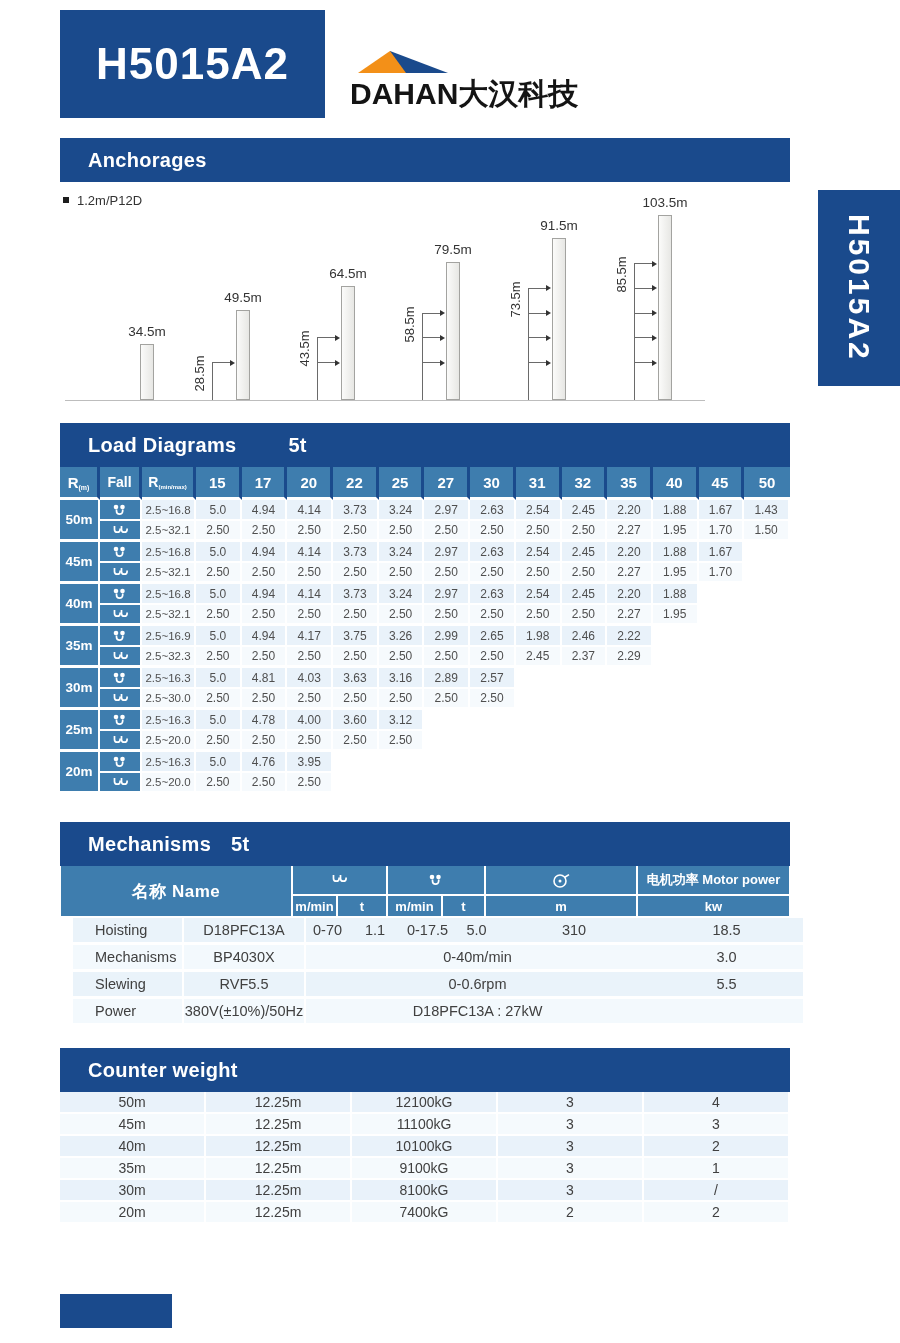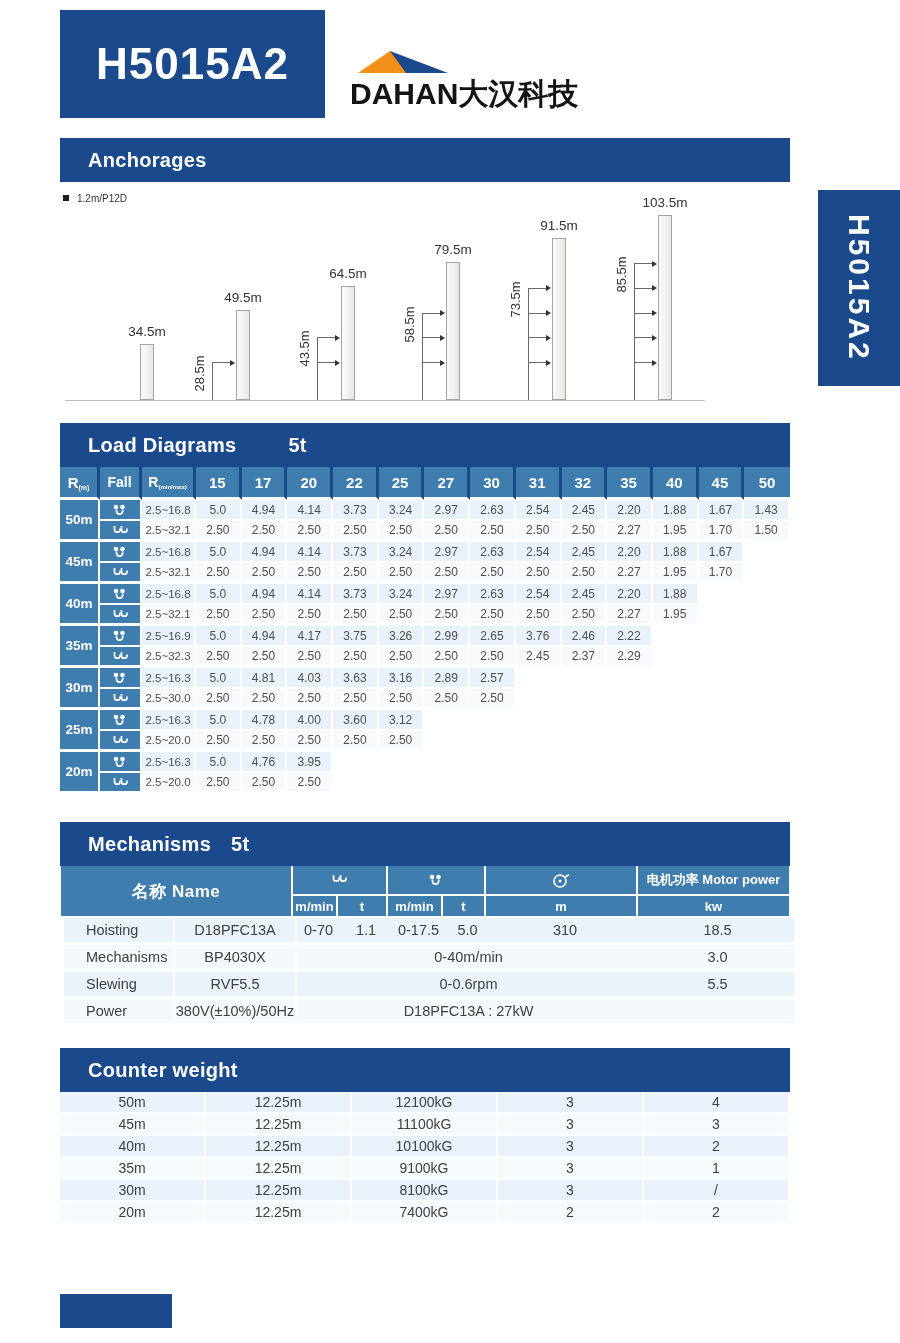--- a/index.html
+++ b/index.html
@@ -14,21 +14,21 @@
   .brand svg{position:absolute;left:6px;top:0;}
   .brand-text{position:absolute;left:0px;top:26px;font-size:30px;font-weight:900;color:#141414;letter-spacing:0px;white-space:nowrap;}
 
   
   .band{position:absolute;left:60px;width:730px;height:44px;background:#1a4a8c;color:#fff;
     display:flex;align-items:center;padding-left:28px;box-sizing:border-box;font-size:20px;font-weight:bold;letter-spacing:.3px;}
   .band .band-sub{margin-left:20px;}
 
   
   #anch-layer{position:absolute;left:0;top:0;width:900px;height:420px;}
-  .anch-note{position:absolute;left:63px;top:193px;font-size:10px;color:#333;display:flex;align-items:center;}
+  .anch-note{position:absolute;left:63px;top:193px;font-size:13px;color:#333;display:flex;align-items:center;}
   .anch-note .sq{display:inline-block;width:8px;height:8px;background:#1d1d1d;margin-right:6px;box-shadow:inset -2px -2px 0 #fff;}
   .baseline{position:absolute;left:65px;top:400px;width:640px;height:1px;background:#bdbdbd;}
   .tower{position:absolute;width:14px;background:linear-gradient(90deg,#fbfbfa,#e7e7e4);border:1px solid #a3a3a0;box-sizing:border-box;}
   .t-label{position:absolute;width:60px;text-align:center;font-size:13.5px;color:#333;}
   .a-vline{position:absolute;width:1px;background:#6a6a6a;}
   .a-hline{position:absolute;height:1px;background:#6a6a6a;}
   .a-head{position:absolute;width:0;height:0;border-left:5px solid #333;border-top:3px solid transparent;border-bottom:3px solid transparent;}
   .a-label{position:absolute;width:56px;text-align:center;font-size:13px;color:#333;transform:rotate(-90deg);transform-origin:center;}
 
   
@@ -53,21 +53,21 @@
   table.ld tr.sub2 td.rng,table.ld tr.sub2 td.v{background:#f6fafd;}
   table.ld td.rng{font-size:11.5px;}
   table.ld tr.gend td{border-bottom:3px solid #fff;}
 
   
   #mech-wrap{position:absolute;left:60px;top:866px;width:730px;height:170px;}
   .m-cell{position:absolute;box-sizing:border-box;display:flex;align-items:center;justify-content:center;}
   .m-head{background:#3e7dae;color:#fff;font-weight:bold;}
   .m-name{font-size:17px;letter-spacing:.5px;}
   .m-unit{font-size:13px;}
-  .m-row{position:absolute;left:4px;width:730px;height:24px;text-decoration:underline;}
+  .m-row{position:absolute;left:13px;width:730px;height:24px;text-decoration:underline;}
   .m-rowbg{position:absolute;left:0;top:0;width:730px;height:24px;}
   .m-val{position:absolute;top:0;height:24px;display:flex;align-items:center;justify-content:center;font-size:14.5px;color:#404040;}
   .m-val.left{justify-content:flex-start;padding-left:22px;box-sizing:border-box;}
   .m-gap{position:absolute;top:0;width:2px;height:24px;background:#fff;}
 
   
   #cw-wrap{position:absolute;left:60px;top:1092px;width:730px;}
   table.cw{border-collapse:separate;border-spacing:0;width:730px;table-layout:fixed;}
   table.cw th,table.cw td{box-sizing:border-box;padding:0;text-align:center;}
   table.cw th{background:#3e7dae;color:#fff;height:38px;font-size:16px;font-weight:bold;letter-spacing:.5px;
@@ -341,21 +341,21 @@
                 <path d="M5.5 5.5 v1.6 a3.1 3.1 0 0 0 6.2 0 V5.5" fill="none" stroke="#fff" stroke-width="1.7"></path>
               </svg></td>
             <td class="rng">2.5~16.9</td>
             <td class="v">5.0</td>
             <td class="v">4.94</td>
             <td class="v">4.17</td>
             <td class="v">3.75</td>
             <td class="v">3.26</td>
             <td class="v">2.99</td>
             <td class="v">2.65</td>
-            <td class="v">3.76</td>
+            <td class="v">1.98</td>
             <td class="v">2.46</td>
             <td class="v">2.22</td>
             <td class="e"></td>
             <td class="e"></td>
             <td class="e"></td>
           </tr>
           <tr class="sub2 gend">
             <td class="fall"><svg width="19" height="12" viewBox="0 0 19 12">
                 <path d="M3.5 1 v3.4 a2.8 2.8 0 0 0 5.6 0 v-1" fill="none" stroke="#fff" stroke-width="1.7"></path>
                 <path d="M10.5 1 v3.4 a2.8 2.8 0 0 0 5.6 0 v-1" fill="none" stroke="#fff" stroke-width="1.7"></path>

